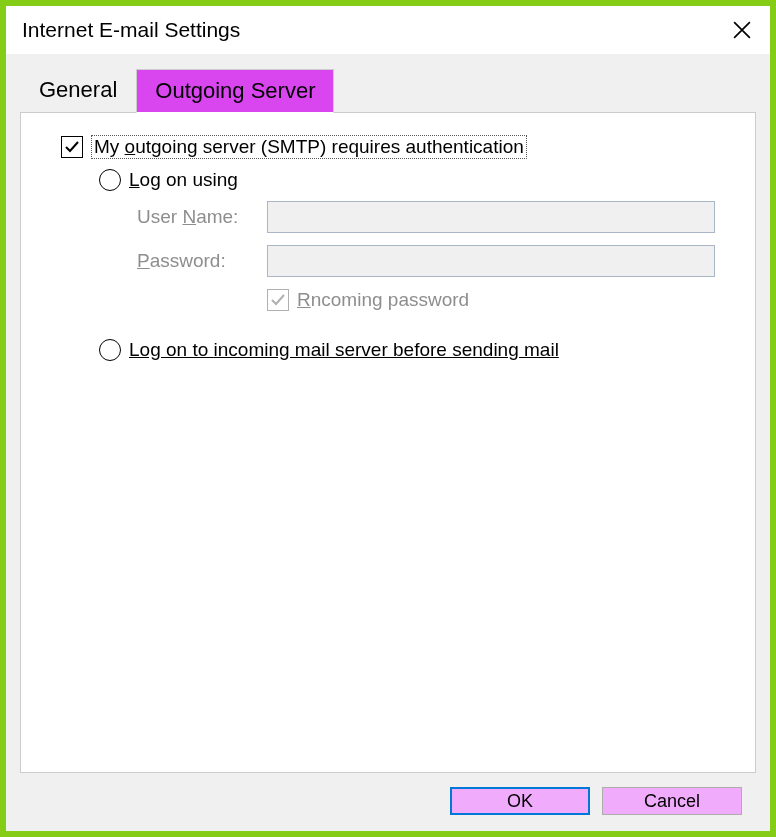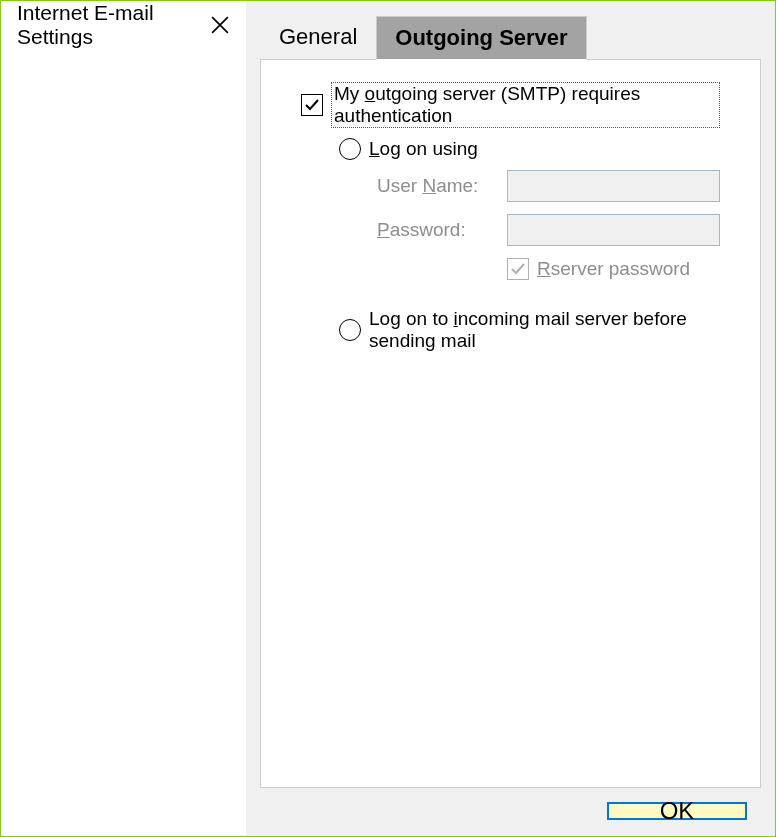--- a/index.html
+++ b/index.html
@@ -6,23 +6,23 @@
     body {
       margin: 0;
       font-family: "Segoe UI", Arial, sans-serif;
       font-size: 15px;
       background: #fff;
       color: #000;
     }
     .dialog {
       width: 776px;
       height: 837px;
-      border: 1px solid #84cc16;
-      display: flex;
-      flex-direction: row;
+      border: 6px solid #84cc16;
+      display: flex;
+      flex-direction: column;
       background: #fff;
     }
     .titlebar {
       display: flex;
       align-items: center;
       justify-content: space-between;
       padding: 6px 12px 6px 16px;
       height: 48px;
     }
     .title {
@@ -55,26 +55,25 @@
       padding: 8px 18px 8px 18px;
       font-size: 22px;
       background: #f0f0f0;
       color: #000;
       cursor: pointer;
       border: 1px solid transparent;
       position: relative;
       margin-right: 0;
     }
     .tab.active {
-      background: #a3a3a3;
+      background: #d946ef;
       border: 1px solid #ccc;
       border-bottom: 1px solid #fff;
       z-index: 3;
       margin-bottom: -1px;
-      font-weight: bold;
     }
     .tab-panel {
       flex: 1;
       background: #fff;
       border: 1px solid #ccc;
       padding: 22px 40px;
       position: relative;
       z-index: 1;
     }
     .row {
@@ -148,33 +147,33 @@
     .disabled-text { color: #8e8e8e; }
     .button-bar {
       display: flex;
       justify-content: flex-end;
       gap: 12px;
       padding: 14px 14px 16px 14px;
       background: #f0f0f0;
     }
     .btn {
       width: 140px;
-      height: 18px;
-      font-size: 24px;
-      background: #fef9c3;
+      height: 28px;
+      font-size: 18px;
+      background: #f0abfc;
       border: 1px solid #adadad;
       cursor: pointer;
       display: flex;
       align-items: center;
       justify-content: center;
     }
     .btn.primary {
       border: 2px solid #0078d7;
     }
-    .gap-lg { margin-top: 28px; }
+    .gap-lg { margin-top: 28px; text-decoration: underline; }
   </style>
 </head>
 <body>
 
 <div class="dialog">
 
   <div class="titlebar">
     <div class="title">Internet E-mail Settings</div>
     <div class="close-btn">
       <svg viewBox="0 0 16 16">
@@ -225,33 +224,34 @@
         <input type="password" class="text-input" disabled="" value="" style="">
       </div>
 
       <div class="row" style="margin-left: 206px;">
         <div class="checkbox disabled">
           <svg viewBox="0 0 16 16">
               <path d="M2 8 L6 12 L14 3" stroke="#b0b0b0" stroke-width="2" fill="none"></path>
             </svg>
         </div>
         <span class="label-text disabled-text">
-          <span class="underline">R</span><span>server password</span>
+          <span class="underline">R</span><span>ncoming password</span>
         </span>
       </div>
 
 
       <div class="row indent-1 gap-lg">
         <div class="radio"></div>
         <span class="label-text">
           <span>Log on to </span><span class="underline">i</span><span>ncoming mail server before sending mail</span>
         </span>
       </div>
 
     </div>
 
     <div class="button-bar">
       <div class="btn primary">OK</div>
+      <div class="btn">Cancel</div>
     </div>
 
   </div>
 
 </div>
 
 </body></html>

